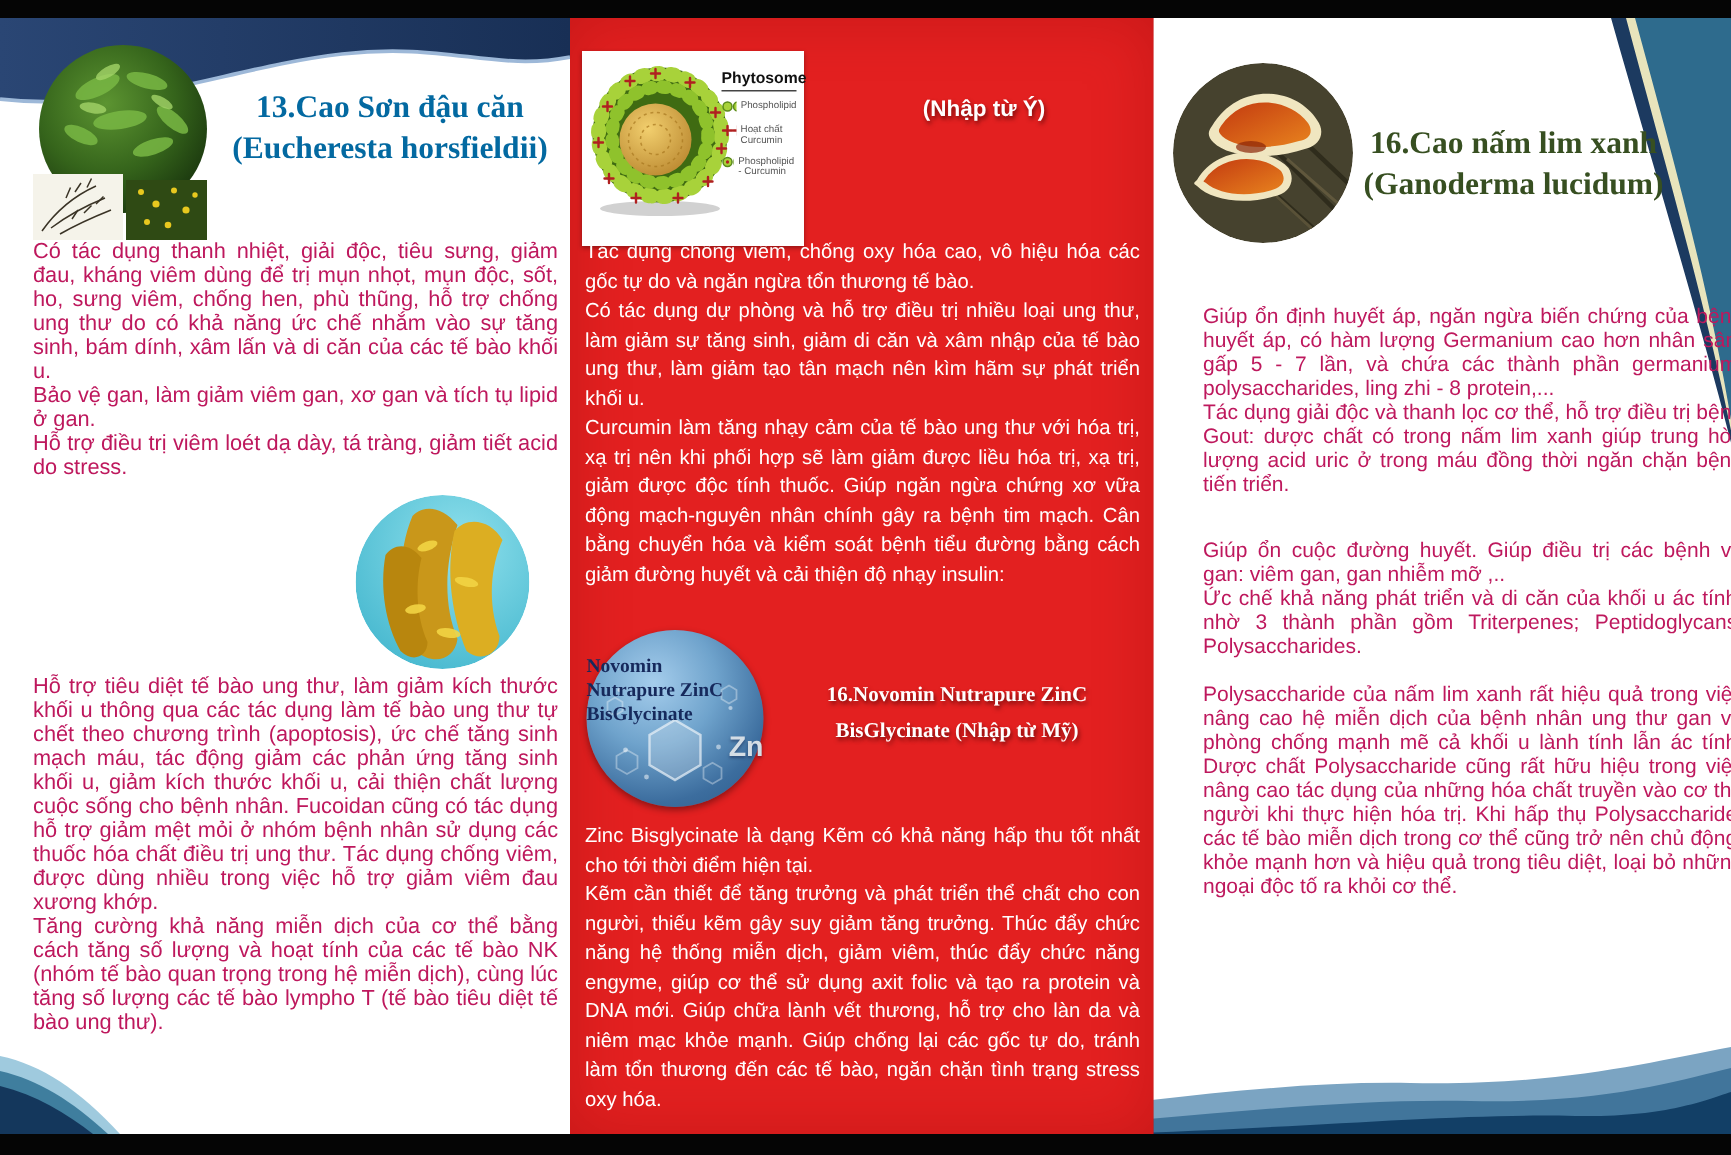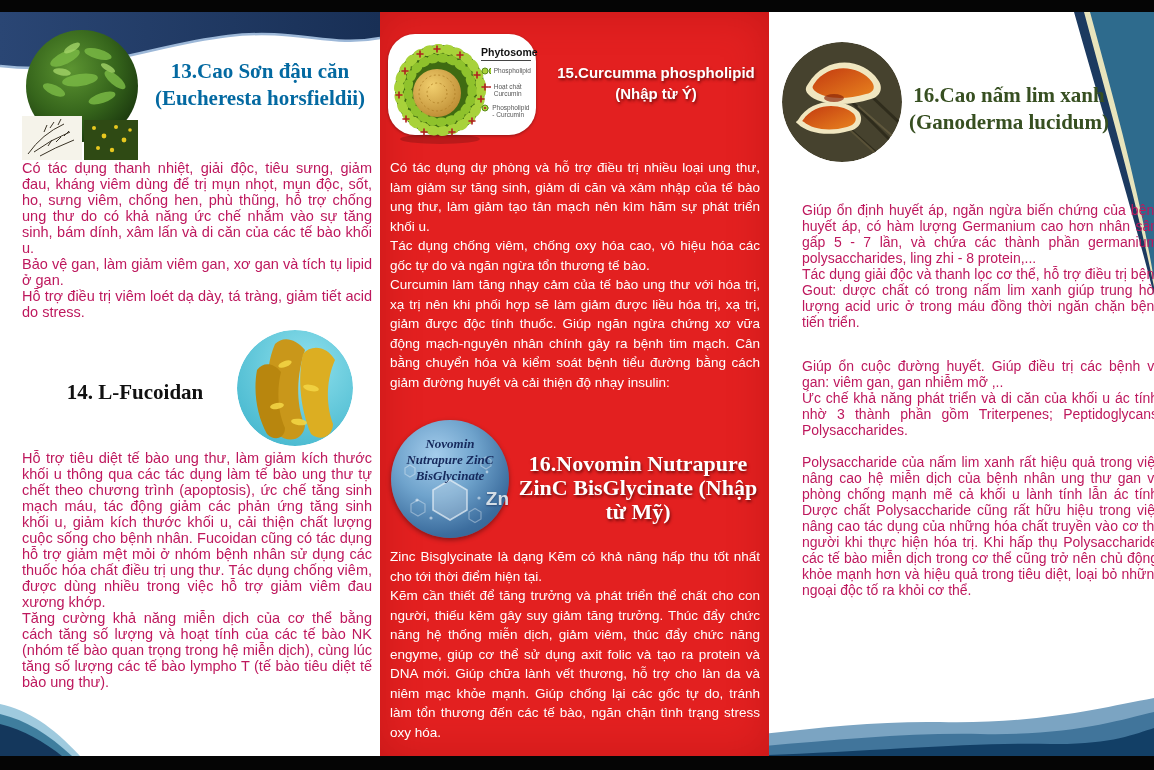--- a/index.html
+++ b/index.html
@@ -9,46 +9,46 @@
   .bar.top{top:0;height:12px;}
   .bar.bottom{bottom:0;height:14px;}
   .deco{position:absolute;z-index:1;}
   .panel-red{position:absolute;left:380px;top:12px;width:389px;height:744px;background:#e32020;
              box-shadow:inset 0 0 40px rgba(120,0,0,.25);z-index:2;}
   .title-serif{font-family:"Liberation Serif","DejaVu Serif",serif;font-weight:bold;text-align:center;position:absolute;z-index:5;}
   .t13{left:140px;top:58px;width:240px;font-size:21px;line-height:27px;color:#0369a1;}
   .t14{left:35px;top:380px;width:200px;font-size:21px;color:#111111;}
   .t15{position:absolute;left:548px;top:62px;width:216px;font-size:15px;line-height:21px;color:#ffffff;
        font-weight:bold;text-align:center;z-index:5;text-shadow:1px 2px 3px rgba(60,0,0,.65);}
-  .t16{left:512px;top:452px;width:252px;font-size:22px;line-height:24px;color:#ffffff;
+  .t16{left:512px;top:452px;width:252px;font-size:14px;line-height:24px;color:#ffffff;
        text-shadow:1px 2px 3px rgba(60,0,0,.65);}
   .t17{left:900px;top:82px;width:218px;font-size:21px;line-height:27px;color:#374f21;}
   .body-block{position:absolute;z-index:5;text-align:justify;}
   .body-block p{margin:0;}
   .dark-text{color:#be185d;font-size:14.5px;line-height:16px;}
   .white-text{color:#ffffff;font-size:13.5px;line-height:19.5px;}
   .b13{left:22px;top:160px;width:350px;}
   .b14{left:22px;top:450px;width:350px;}
   .b15{left:390px;top:158px;width:370px;}
   .b16{left:390px;top:547px;width:370px;}
   .b17{left:786px;top:202px;width:360px;font-size:14px;margin-left:16px;}
   .b17 .gap-lg{margin-top:28px;}
   .b17 .gap-sm{margin-top:16px;}
   .photo{position:absolute;z-index:4;}
-  .phyto-card{position:absolute;left:388px;top:34px;width:148px;height:101px;background:#ffffff;z-index:5;
-              box-shadow:0 1px 3px rgba(0,0,0,.35);border-radius:27px;}
+  .phyto-card{position:absolute;left:388px;top:34px;width:148px;height:130px;background:#ffffff;z-index:5;
+              box-shadow:0 1px 3px rgba(0,0,0,.35);}
   .phyto-legend{position:absolute;right:5px;top:12px;width:50px;}
   .phyto-legend .lg-title{font-size:10.5px;font-weight:bold;color:#111;border-bottom:1px solid #444;padding-bottom:2px;margin-bottom:6px;}
   .lg-item{display:flex;align-items:flex-start;gap:3px;margin-bottom:7px;}
   .lg-item span{font-size:6.5px;line-height:7px;color:#555;}
   .novomin{position:absolute;left:391px;top:420px;width:118px;height:118px;border-radius:50%;z-index:5;
            background:radial-gradient(circle at 38% 30%,#a5cdec 0%,#6fa3cc 38%,#3c6d9e 72%,#2b5a88 100%);
            box-shadow:0 2px 5px rgba(0,0,0,.4);}
-  .novomin .nv-text{position:absolute;left:0;top:16px;width:118px;text-align:center;z-index:2;
-           font-family:"Liberation Serif","DejaVu Serif",serif;font-weight:bold;font-size:13px;line-height:16px;color:#16295c;font-style:italic;}
+  .novomin .nv-text{position:absolute;left:0;top:16px;width:118px;z-index:2;
+           font-family:"Liberation Serif","DejaVu Serif",serif;font-weight:bold;font-size:13px;line-height:16px;color:#16295c;}
   .novomin svg{position:absolute;left:0;top:0;}
   .novomin .zn{position:absolute;left:0;top:68px;width:118px;text-align:right;z-index:2;
            font-size:19px;font-weight:bold;color:#d4dde5;text-shadow:0 1px 2px rgba(0,0,40,.35);}
   .circle-img{border-radius:50%;overflow:hidden;display:block;}
 </style>
 </head>
 <body>
 
 <div class="page">
 
@@ -128,21 +128,20 @@
     <div>13.Cao Sơn đậu căn</div>
     <div>(Eucheresta horsfieldii)</div>
   </div>
 
   <div class="body-block dark-text b13">
     <p>Có tác dụng thanh nhiệt, giải độc, tiêu sưng, giảm đau, kháng viêm dùng để trị mụn nhọt, mụn độc, sốt, ho, sưng viêm, chống hen, phù thũng, hỗ trợ chống ung thư do có khả năng ức chế nhắm vào sự tăng sinh, bám dính, xâm lấn và di căn của các tế bào khối u.</p>
     <p>Bảo vệ gan, làm giảm viêm gan, xơ gan và tích tụ lipid ở gan.</p>
     <p>Hỗ trợ điều trị viêm loét dạ dày, tá tràng, giảm tiết acid do stress.</p>
   </div>
 
-  <div class="title-serif t14">14. L-Fucoidan</div>
 
   <svg class="photo circle-img" style="left:237px;top:330px;" width="116" height="116">
     <defs>
       <radialGradient id="seaG" cx="60%" cy="30%" r="85%">
         <stop offset="0" stop-color="#8fe0ec"></stop>
           <stop offset="1" stop-color="#3fb4cc"></stop>
       </radialGradient>
       <clipPath id="seaClip">
           <circle cx="58" cy="58" r="58"></circle>
         </clipPath>
@@ -219,27 +218,26 @@
           <circle cx="11" cy="4" r="3" fill="#a8d23a" stroke="#5a8a1a" stroke-width="1"></circle>
           <circle cx="4" cy="4" r="1.1" fill="#b02020"></circle>
             <circle cx="11" cy="4" r="1.1" fill="#b02020"></circle>
         </svg>
         <span>Phospholipid - Curcumin</span>
       </div>
     </div>
   </div>
 
   <div class="t15">
-    <div>15.Curcumma phospholipid</div>
     <div>(Nhập từ Ý)</div>
   </div>
 
   <div class="body-block white-text b15">
+    <p>Tác dụng chống viêm, chống oxy hóa cao, vô hiệu hóa các gốc tự do và ngăn ngừa tổn thương tế bào.</p>
     <p>Có tác dụng dự phòng và hỗ trợ điều trị nhiều loại ung thư, làm giảm sự tăng sinh, giảm di căn và xâm nhập của tế bào ung thư, làm giảm tạo tân mạch nên kìm hãm sự phát triển khối u.</p>
-    <p>Tác dụng chống viêm, chống oxy hóa cao, vô hiệu hóa các gốc tự do và ngăn ngừa tổn thương tế bào.</p>
     <p>Curcumin làm tăng nhạy cảm của tế bào ung thư với hóa trị, xạ trị nên khi phối hợp sẽ làm giảm được liều hóa trị, xạ trị, giảm được độc tính thuốc. Giúp ngăn ngừa chứng xơ vữa động mạch-nguyên nhân chính gây ra bệnh tim mạch. Cân bằng chuyển hóa và kiểm soát bệnh tiểu đường bằng cách giảm đường huyết và cải thiện độ nhạy insulin:</p>
   </div>
 
   <div class="novomin">
     <svg width="118" height="118">
       <g fill="none" stroke="rgba(255,255,255,0.35)" stroke-width="1.2">
         <path d="M20,84 l7,-4 7,4 0,8 -7,4 -7,-4 Z"></path>
         <path d="M78,92 l6,-3.5 6,3.5 0,7 -6,3.5 -6,-3.5 Z"></path>
         <path d="M90,40 l5,-3 5,3 0,6 -5,3 -5,-3 Z"></path>
         <path d="M14,48 l5,-3 5,3 0,6 -5,3 -5,-3 Z"></path>

